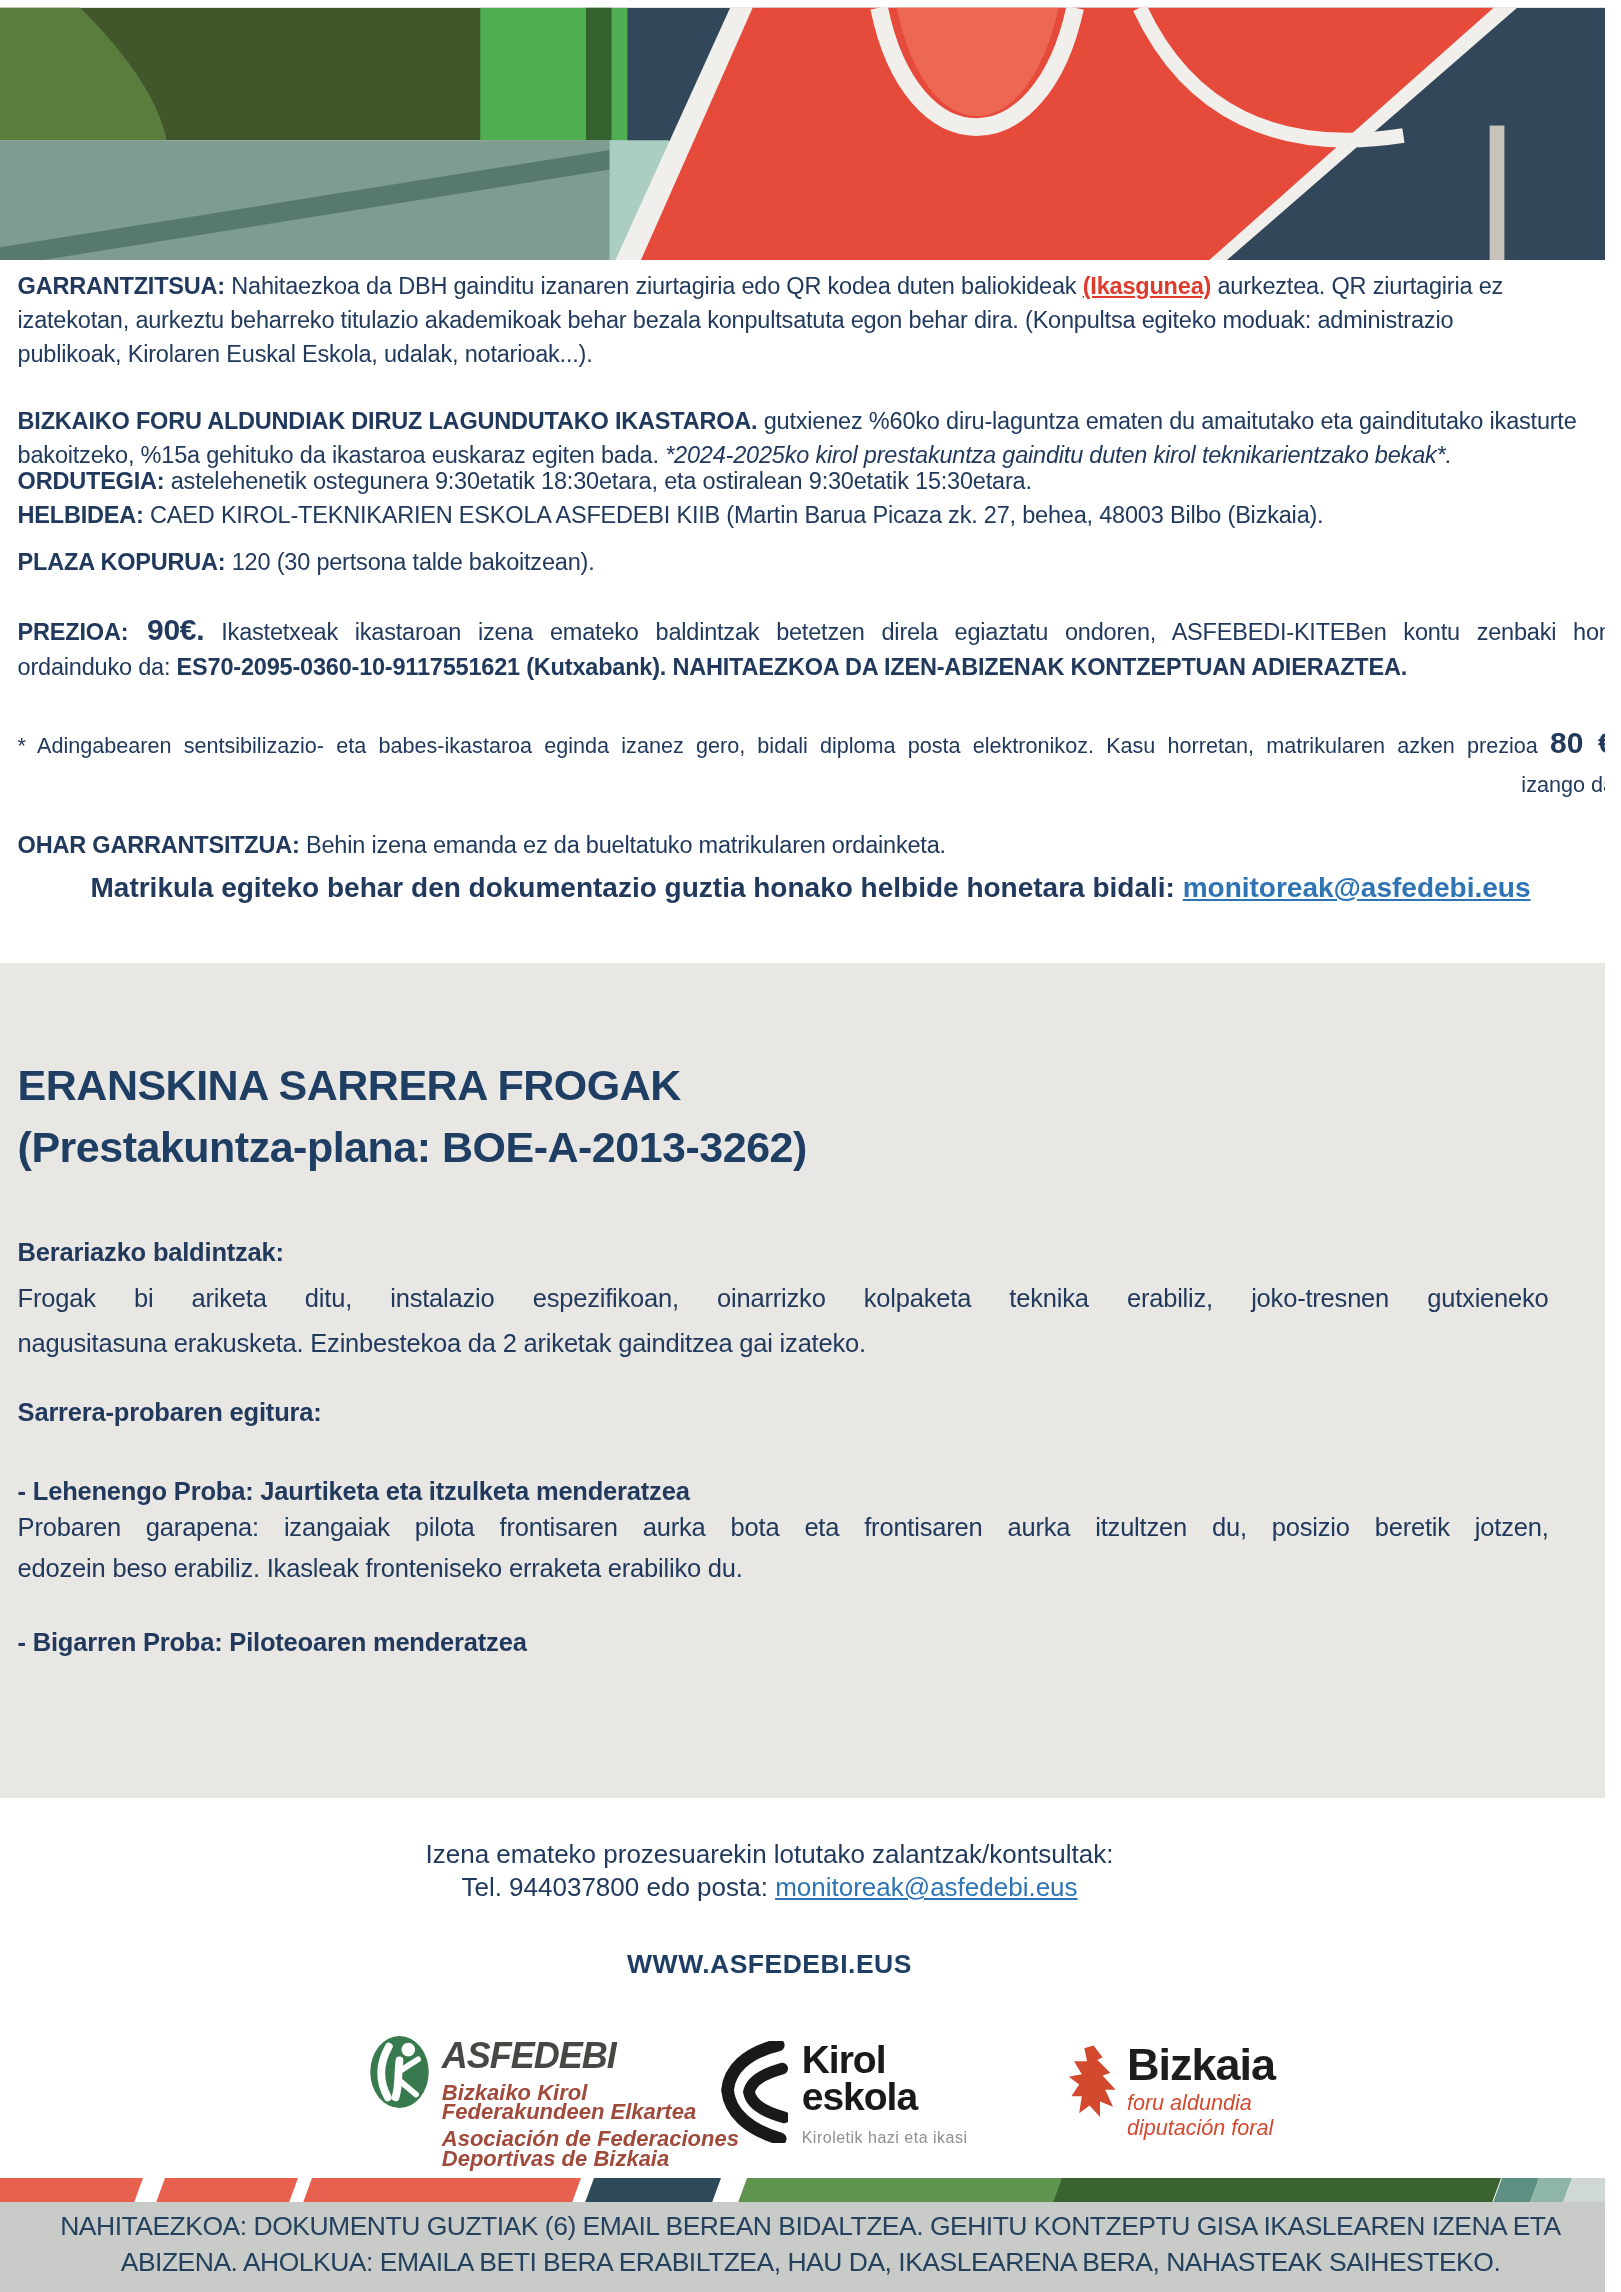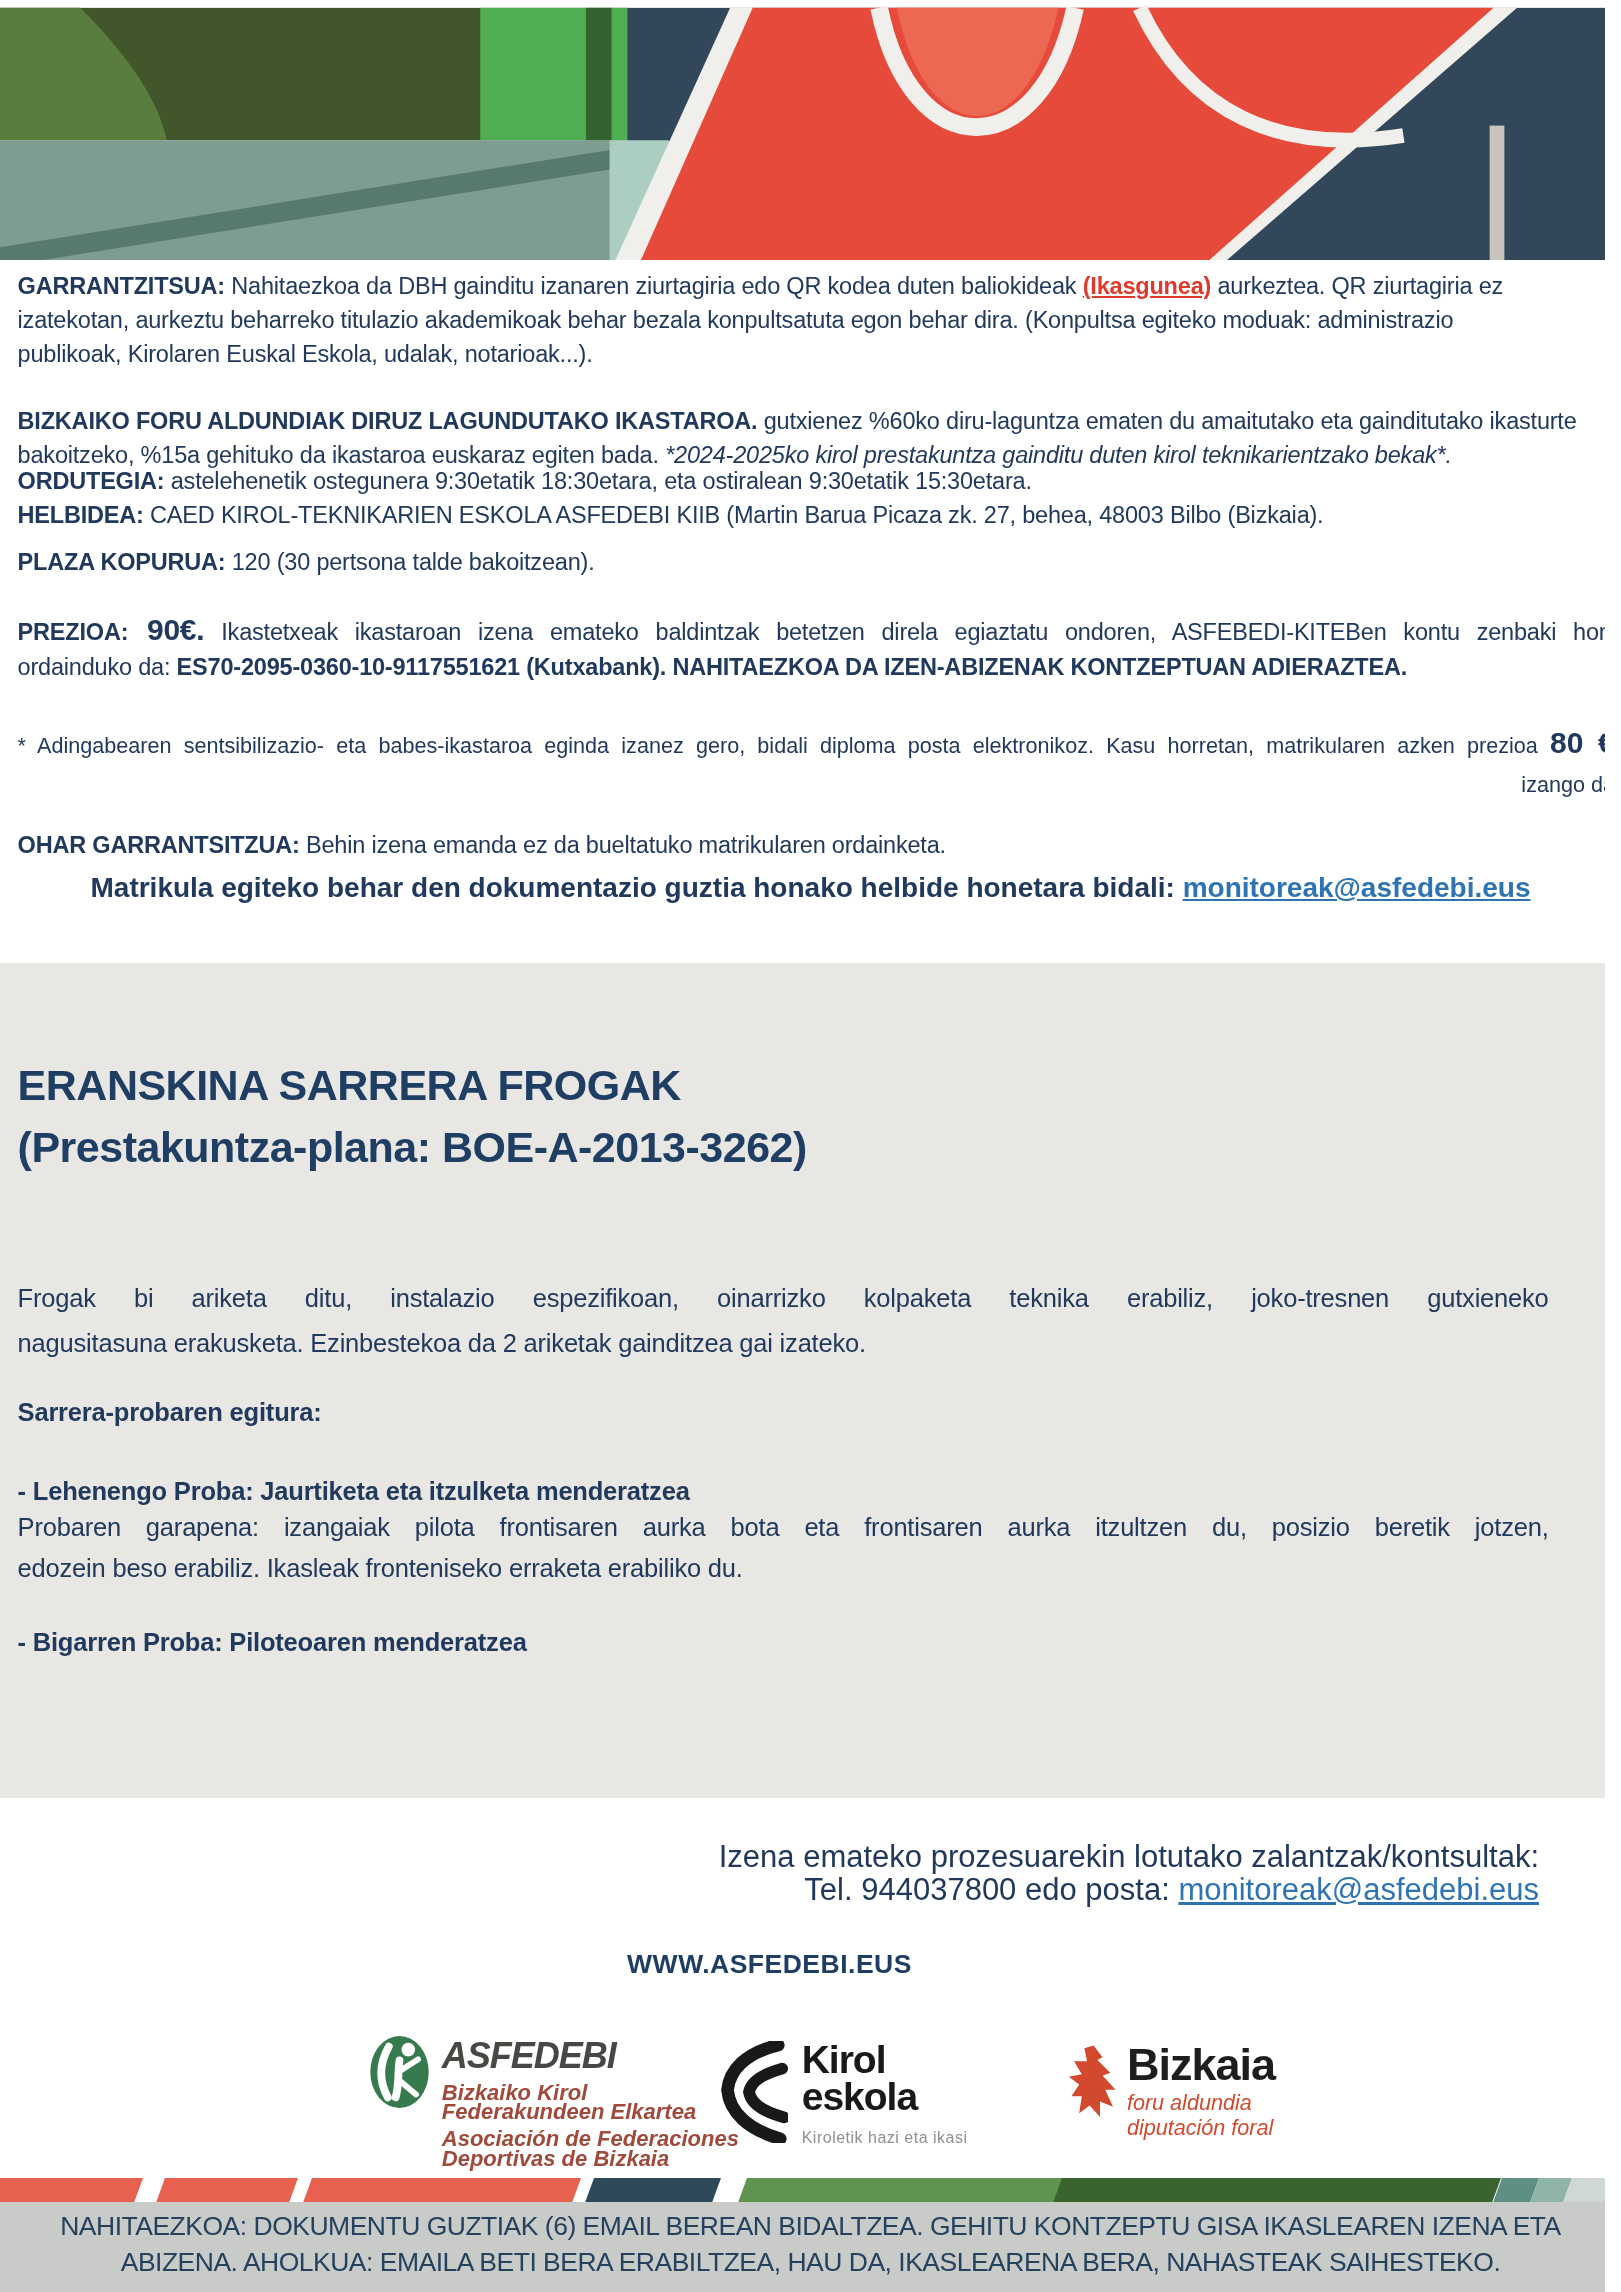--- a/index.html
+++ b/index.html
@@ -19,21 +19,21 @@
   .note-line{position:absolute;left:17.6px;width:1639px;font-size:21.6px;line-height:39px;color:#20395c;}
   .center1654{left:0;width:1621px;text-align:right;}
   .matrikula{position:absolute;left:0;width:1621px;text-align:center;font-size:28px;font-weight:bold;color:#20395c;}
   
   .annex-bg{position:absolute;left:0;top:963px;width:1621px;height:835px;background:#e9e7e3;}
   .annex-title{position:absolute;left:17.6px;width:1568px;font-size:43px;font-weight:bold;
                color:#1f3e63;letter-spacing:-0.5px;}
   .annex-line{position:absolute;left:17.6px;width:1531px;font-size:25.5px;line-height:43px;
               letter-spacing:-0.2px;color:#20395c;}
   
-  .contact-line{position:absolute;left:0;width:1539px;text-align:right;font-size:31px;color:#20395c;}
+  .contact-line{position:absolute;left:0;width:1539px;text-align:center;font-size:26px;color:#20395c;}
   .website{position:absolute;left:0;width:1539px;text-align:center;font-size:26.5px;font-weight:bold;color:#1f3e63;letter-spacing:0.5px;}
   
   .logo{position:absolute;display:flex;align-items:flex-start;}
   .asf-name{font-size:36px;font-weight:bold;font-style:italic;color:#474744;letter-spacing:-1px;}
   .asf-sub{font-size:22px;font-weight:bold;font-style:italic;color:#a04a3c;line-height:19.6px;}
   .asf-gap{height:6.9px;}
   .kirol-word{font-size:39px;font-weight:800;color:#191919;line-height:37px;letter-spacing:-1px;}
   .kirol-tag{font-size:16px;color:#8f8f8f;margin-top:13.7px;letter-spacing:0.5px;}
   .biz-name{font-size:45px;font-weight:800;color:#1d1d1b;line-height:43px;letter-spacing:-1px;}
   .biz-sub{font-size:21.6px;font-style:italic;color:#d2492e;line-height:25.5px;}
@@ -111,20 +111,21 @@
 
   <div class="matrikula" style="top:872px">
     <span>Matrikula egiteko behar den dokumentazio guztia honako helbide honetara bidali: </span><span class="blue-link" style="font-weight:bold">monitoreak@asfedebi.eus</span>
   </div>
 
   <div class="annex-bg"></div>
 
   <div class="annex-title" style="top:1061px">ERANSKINA SARRERA FROGAK</div>
   <div class="annex-title" style="top:1123px">(Prestakuntza-plana: BOE-A-2013-3262)</div>
 
+  <div class="annex-line lbl" style="top:1231px">Berariazko baldintzak:</div>
   <div class="annex-line jline" style="top:1277px">Frogak bi ariketa ditu, instalazio espezifikoan, oinarrizko kolpaketa teknika erabiliz, joko-tresnen gutxieneko</div>
   <div class="annex-line" style="top:1322px">nagusitasuna erakusketa. Ezinbestekoa da 2 ariketak gainditzea gai izateko.</div>
 
   <div class="annex-line lbl" style="top:1391px">Sarrera-probaren egitura:</div>
 
   <div class="annex-line lbl" style="top:1470px">- Lehenengo Proba: Jaurtiketa eta itzulketa menderatzea</div>
   <div class="annex-line jline" style="top:1506px">Probaren garapena: izangaiak pilota frontisaren aurka bota eta frontisaren aurka itzultzen du, posizio beretik jotzen,</div>
   <div class="annex-line" style="top:1547px">edozein beso erabiliz. Ikasleak fronteniseko erraketa erabiliko du.</div>
 
   <div class="annex-line lbl" style="top:1621px">- Bigarren Proba: Piloteoaren menderatzea</div>

